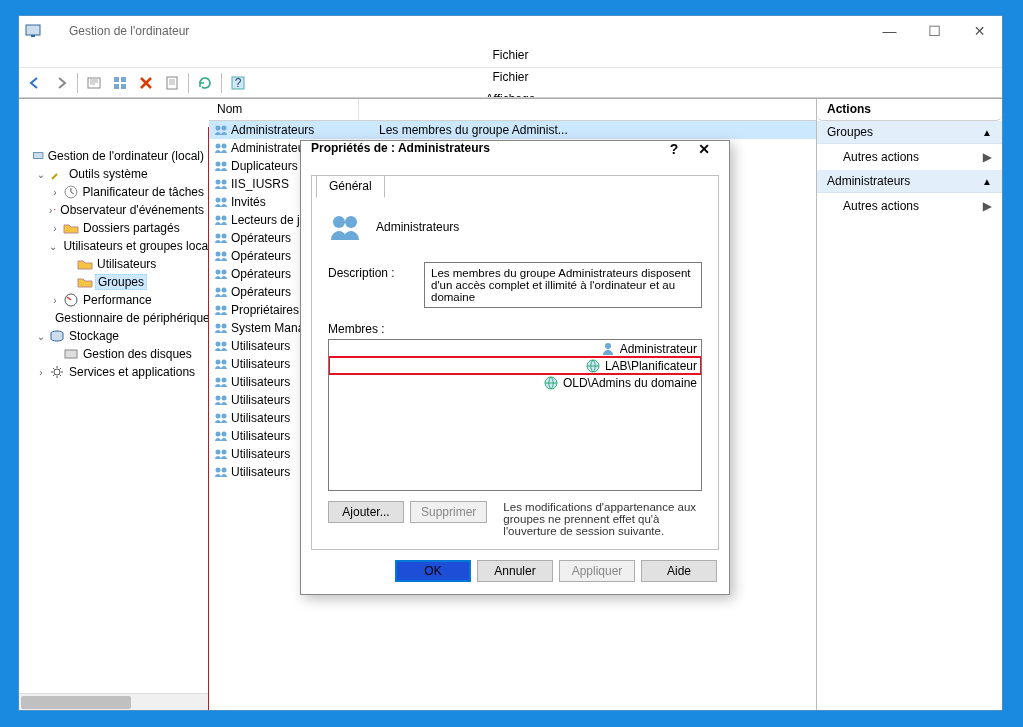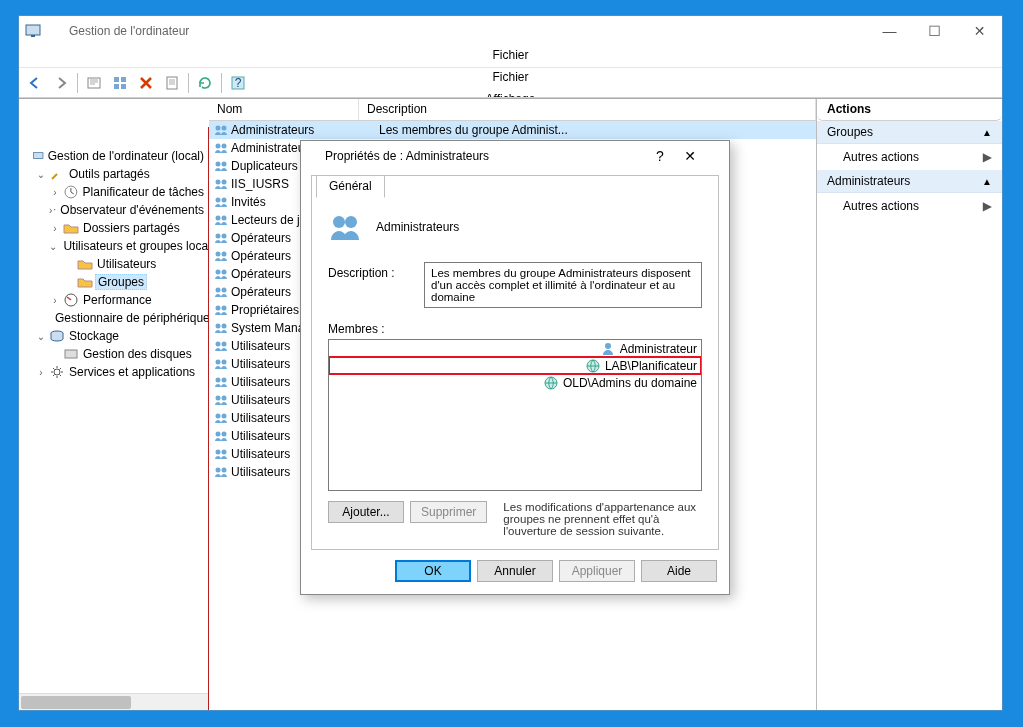--- a/index.html
+++ b/index.html
@@ -53,21 +53,21 @@
 .actions-pane .section .arr { font-size: 10px; }
 .actions-pane .item { padding: 6px 10px 6px 26px; display: flex; justify-content: space-between; align-items: flex-end; }
 .actions-pane .item .arr { color: #555; }
 
 
 .dialog {
   position: absolute; left: 300px; top: 140px; width: 430px; height: 455px;
   background: #fff; border: 1px solid #888; box-shadow: 4px 4px 12px rgba(0,0,0,.25);
   display: flex; flex-direction: column;
 }
-.dlg-title { height: 30px; display: flex; align-items: center; padding: 0 24px; }
+.dlg-title { height: 30px; display: flex; align-items: flex-start; padding: 0 10px; font-weight: bold; }
 .dlg-title .t { flex: 1; }
 .dlg-title .q { width: 30px; text-align: center; font-size: 14px; }
 .dlg-title .x { width: 30px; text-align: center; font-size: 14px; }
 
 .dlg-body { flex: 1; padding: 4px 10px 0; position: relative; }
 .tab-holder { border: 1px solid #c0c0c0; height: 100%; position: relative; }
 .tab-label { position: absolute; top: -1px; left: 4px; background: #fff; border: 1px solid #c0c0c0; border-bottom-color: #fff; padding: 3px 12px 4px; z-index: 2; }
 .tab-content { padding: 34px 16px 12px; height: 100%; display: flex; flex-direction: column; }
 
 .group-title-row { display: flex; align-items: center; gap: 14px; margin-bottom: 18px; }
@@ -79,21 +79,21 @@
 .members-lbl { margin-bottom: 3px; }
 .members-box { flex: 1; border: 1px solid #7a7a7a; overflow: auto; }
 .member-row { display: flex; align-items: center; height: 17px; padding: 0 4px; gap: 4px; justify-content: flex-end; }
 .member-row.highlight { outline: 2px solid #e81123; outline-offset: -1px; }
 .mic { width: 16px; height: 16px; }
 
 .btn-row { display: flex; gap: 6px; margin-top: 10px; }
 .note { font-size: 11.5px; color: #333; flex: 1; padding-left: 10px; }
 .btn { min-width: 76px; height: 22px; border: 1px solid #adadad; background: #e1e1e1; padding: 0 10px; display: inline-flex; align-items: center; justify-content: center; text-align: center; }
 .btn.disabled { color: #888; background: #f0f0f0; pointer-events: none; }
-.btn.primary { border: 2px solid #0078d7; background: #7dd3fc; }
+.btn.primary { border: 2px solid #0078d7; background: #1d4ed8; }
 
 .dlg-footer { padding: 10px 12px 12px; display: flex; justify-content: flex-end; gap: 6px; }
 </style>
 </head>
 <body>
 
 <div class="window">
   <div class="titlebar">
     <svg class="title-icon" viewBox="0 0 16 16">
         <rect x="1" y="2" width="14" height="10" fill="#cde" stroke="#369"></rect>
@@ -175,21 +175,21 @@
         <svg class="ic" viewBox="0 0 16 16">
             <rect x="1" y="3" width="14" height="9" fill="#cde" stroke="#369"></rect>
           </svg>
         <span class="lbl">Gestion de l'ordinateur (local)</span>
       </div>
       <div class="tree-node ind1">
         <span class="tw">⌄</span>
         <svg class="ic" viewBox="0 0 16 16">
             <path d="M3 13 L8 8 M10 6 a3 3 0 1 1 0 0" stroke="#c90" stroke-width="2" fill="none"></path>
           </svg>
-        <span class="lbl">Outils partagés</span>
+        <span class="lbl">Outils système</span>
       </div>
       <div class="tree-node ind2">
           <span class="tw">›</span>
           <svg class="ic" viewBox="0 0 16 16">
             <circle cx="8" cy="8" r="6" fill="#fff" stroke="#888"></circle>
             <path d="M8 4v4l3 2" stroke="#555" fill="none"></path>
           </svg>
           <span class="lbl">Planificateur de tâches</span>
         </div>
       <div class="tree-node ind2">
@@ -269,21 +269,20 @@
           <span class="lbl">Services et applications</span>
         </div>
       <div class="hscroll">
           <div class="thumb"></div>
         </div>
     </div>
 
     <div class="list-pane">
       <div class="list-header">
         <div class="col nom">Nom</div>
-        <div class="col desc">Description</div>
       </div>
       <div id="list-rows">
           <div class="list-row selected">
             <svg class="gic" viewBox="0 0 16 16">
               <circle cx="5" cy="6" r="2.5" fill="#6aa9d8"></circle>
               <circle cx="11" cy="6" r="2.5" fill="#6aa9d8"></circle>
               <path d="M2 13c0-2 2-3 3-3s3 1 3 3M8 13c0-2 2-3 3-3s3 1 3 3" fill="#6aa9d8"></path>
             </svg>
             <span class="nom">Administrateurs</span>
             <span class="desc">Les membres du groupe Administ...</span>

